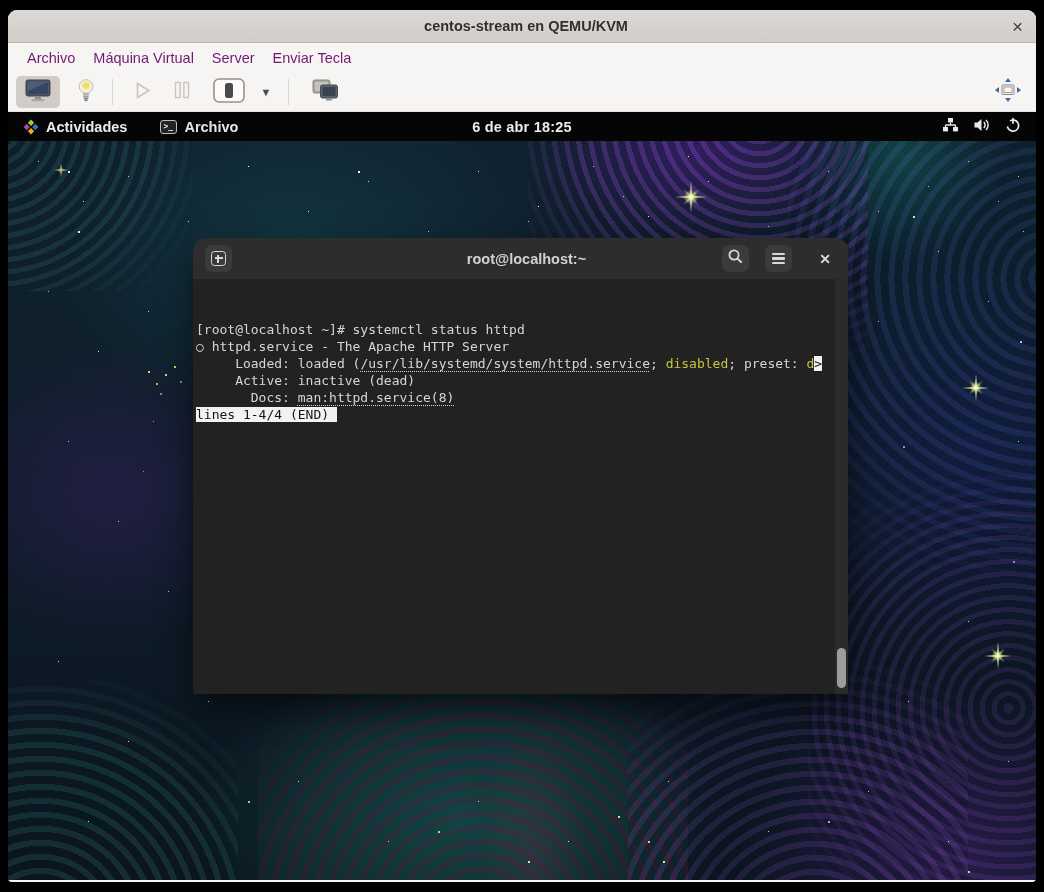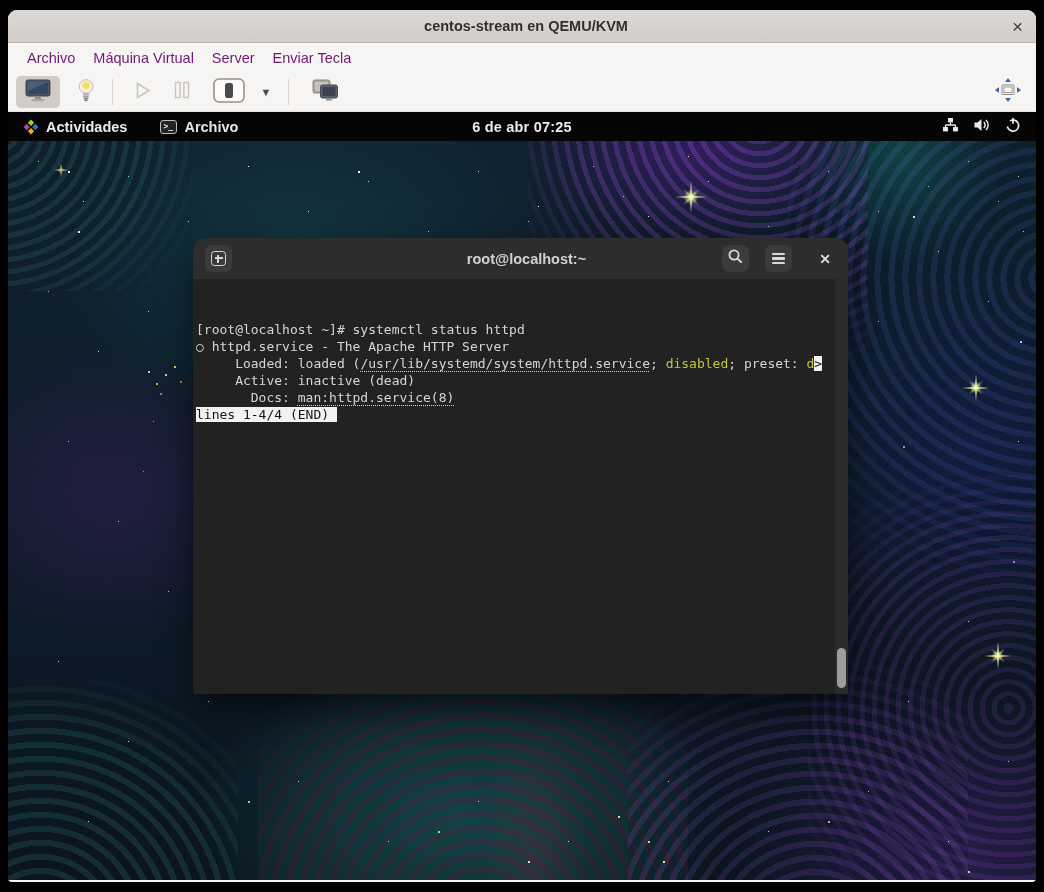--- a/index.html
+++ b/index.html
@@ -272,21 +272,21 @@
           <path d="M0,7.5 L-3.2,4.3 L0,1.1 L3.2,4.3 Z" fill="#efa724"></path>
           <path d="M-7.5,0 L-4.3,-3.2 L-1.1,0 L-4.3,3.2 Z" fill="#a14da0"></path>
         </svg>
       </span>
       <span>Actividades</span>
     </div>
     <div class="tb-item tb-app">
       <span class="mini-term">&gt;_</span>
       <span>Archivo</span>
     </div>
-    <div class="tb-clock">6 de abr 07:25</div>
+    <div class="tb-clock">6 de abr 18:25</div>
     <div class="tb-right">
       <span>
         <svg width="17" height="16" viewBox="0 0 17 16">
           <rect x="6" y="1" width="5" height="4.4" fill="#e9e9e9"></rect>
           <path d="M8.5 5.4 V8 M3.5 8 H13.5 M3.5 8 V10 M13.5 8 V10" stroke="#e9e9e9" stroke-width="1.3" fill="none"></path>
           <rect x="1" y="10" width="5" height="4.4" fill="#e9e9e9"></rect>
           <rect x="11" y="10" width="5" height="4.4" fill="#e9e9e9"></rect>
         </svg>
       </span>
       <span>

